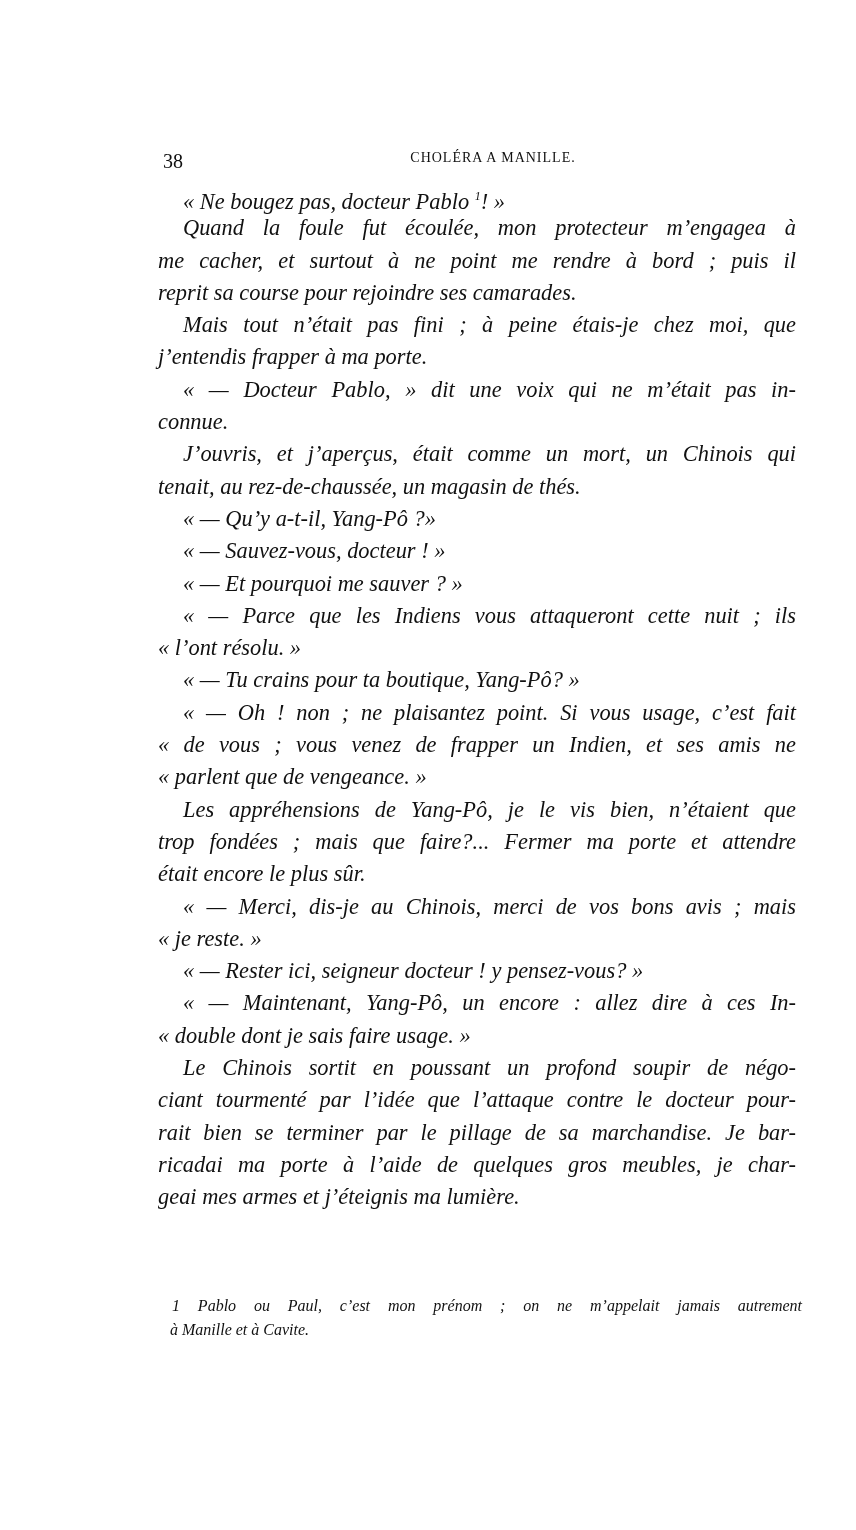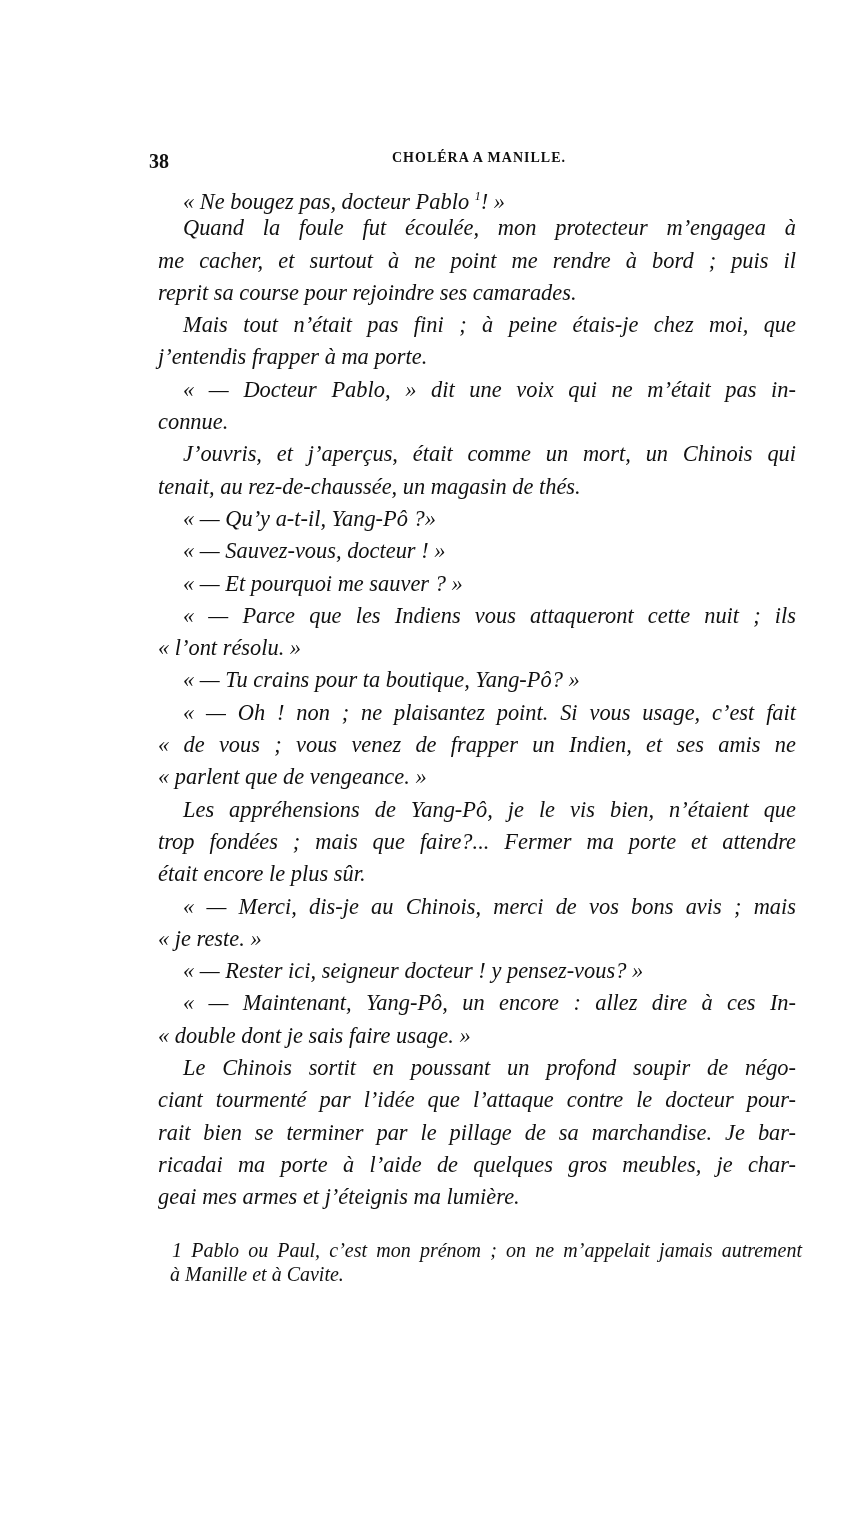--- a/index.html
+++ b/index.html
@@ -1,38 +1,38 @@
 <!DOCTYPE html>
 <html><head>
   <meta charset="utf-8">
   <style>
     html, body { margin: 0; padding: 0; }
     body {
       width: 856px; height: 1530px; background: #ffffff; position: relative; overflow: hidden;
       font-family: "Liberation Serif", "DejaVu Serif", serif; color: #111;
     }
     .header {
-      position: absolute; top: 150px; left: 149px; width: 640px; height: 26px; font-weight: bold;
+      position: absolute; top: 150px; left: 163px; width: 640px; height: 26px;
     }
     .page-num { position: absolute; left: 0; top: 0; font-size: 20px; }
     .running-title {
       position: absolute; left: 0; right: 0; top: 0; text-align: center;
       font-size: 14px; letter-spacing: 1px; padding-left: 20px;
     }
     .body-text {
       position: absolute; top: 180px; left: 158px; width: 638px;
       font-size: 22.4px; line-height: 32.3px; text-align: justify;
     }
     .line { display: block; white-space: nowrap; height: 32.3px; text-align-last: justify; text-align: justify; font-style: italic; }
     .line.last { text-align-last: left; }
     .indent { padding-left: 25px; }
     sup { font-size: 12px; vertical-align: 9px; }
     .footnote {
-      position: absolute; top: 1238px; left: 172px; width: 630px;
-      font-size: 20px; line-height: 24px;
+      position: absolute; top: 1294px; left: 172px; width: 630px;
+      font-size: 16px; line-height: 24px;
     }
     .footnote .line { height: 24px; }
     .fn-cont { margin-left: -2px; }
   </style>
 </head>
 <body>
 
 <div class="header">
   <span class="page-num">38</span>
   <div class="running-title">CHOLÉRA A MANILLE.</div>

